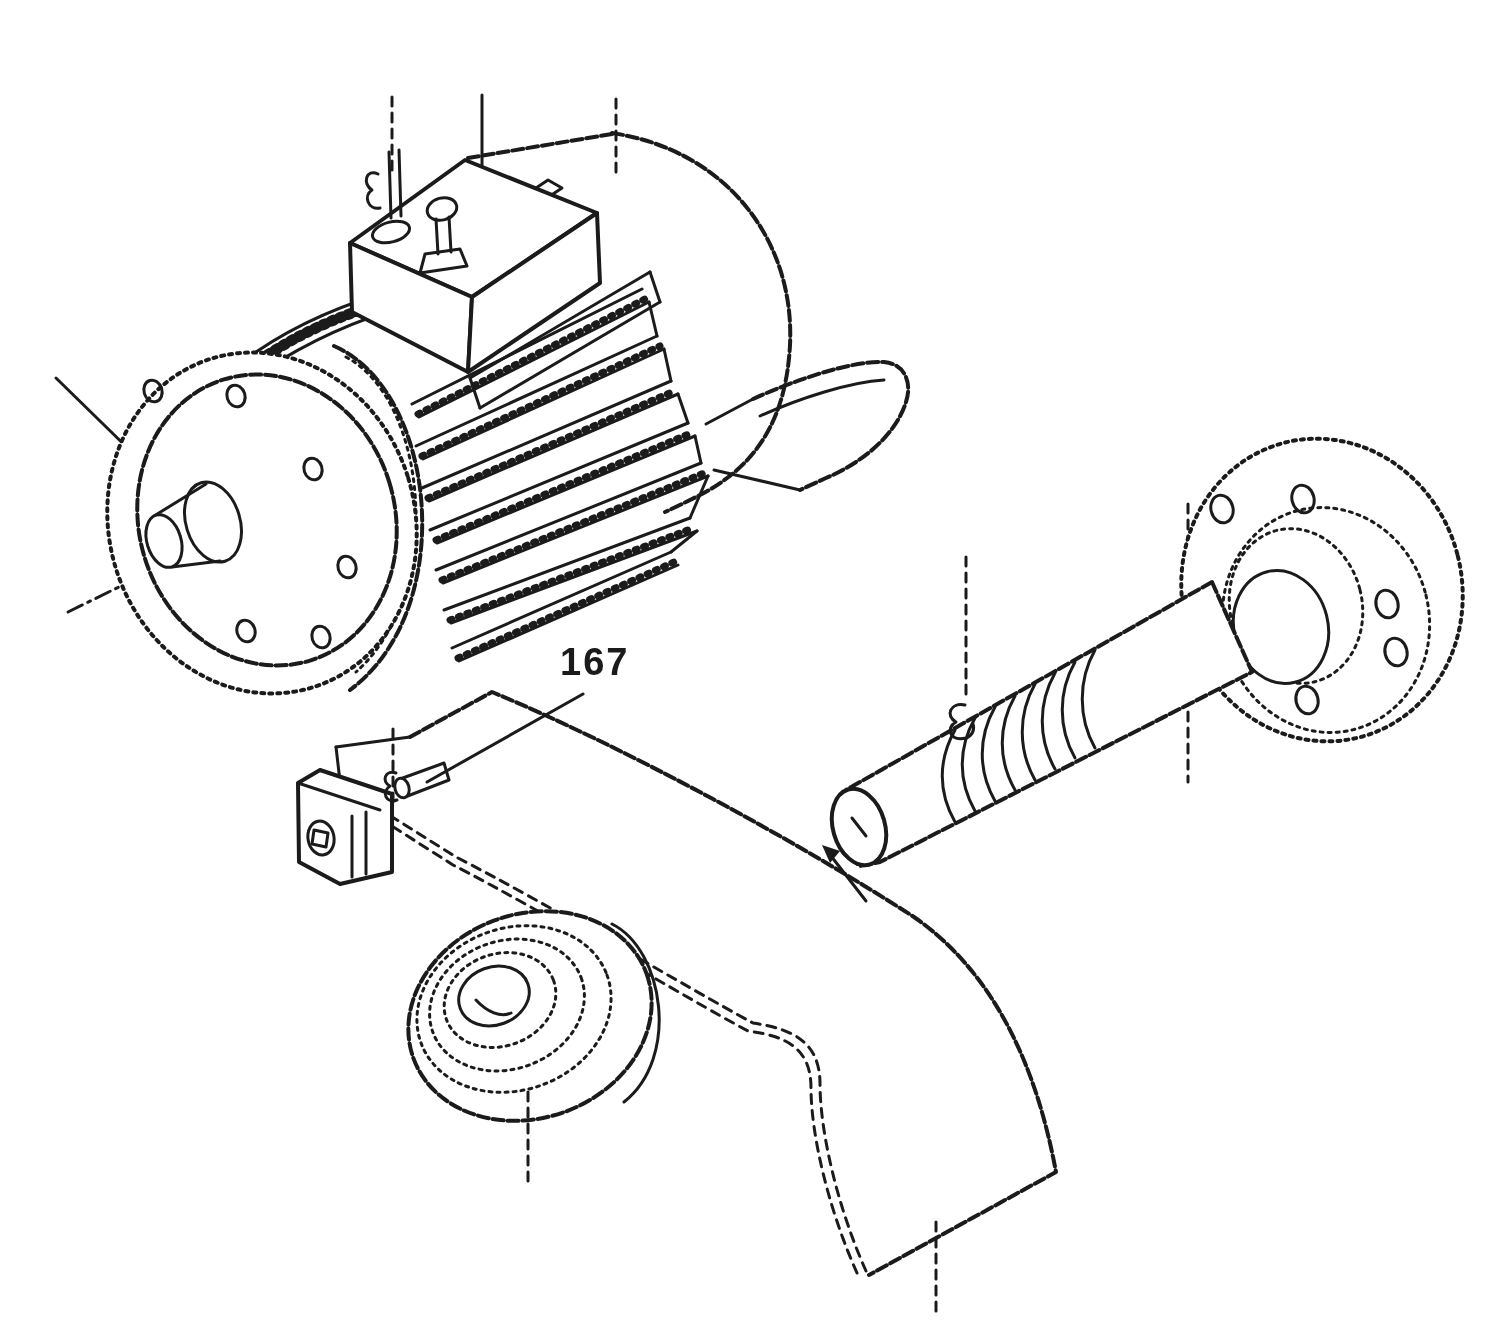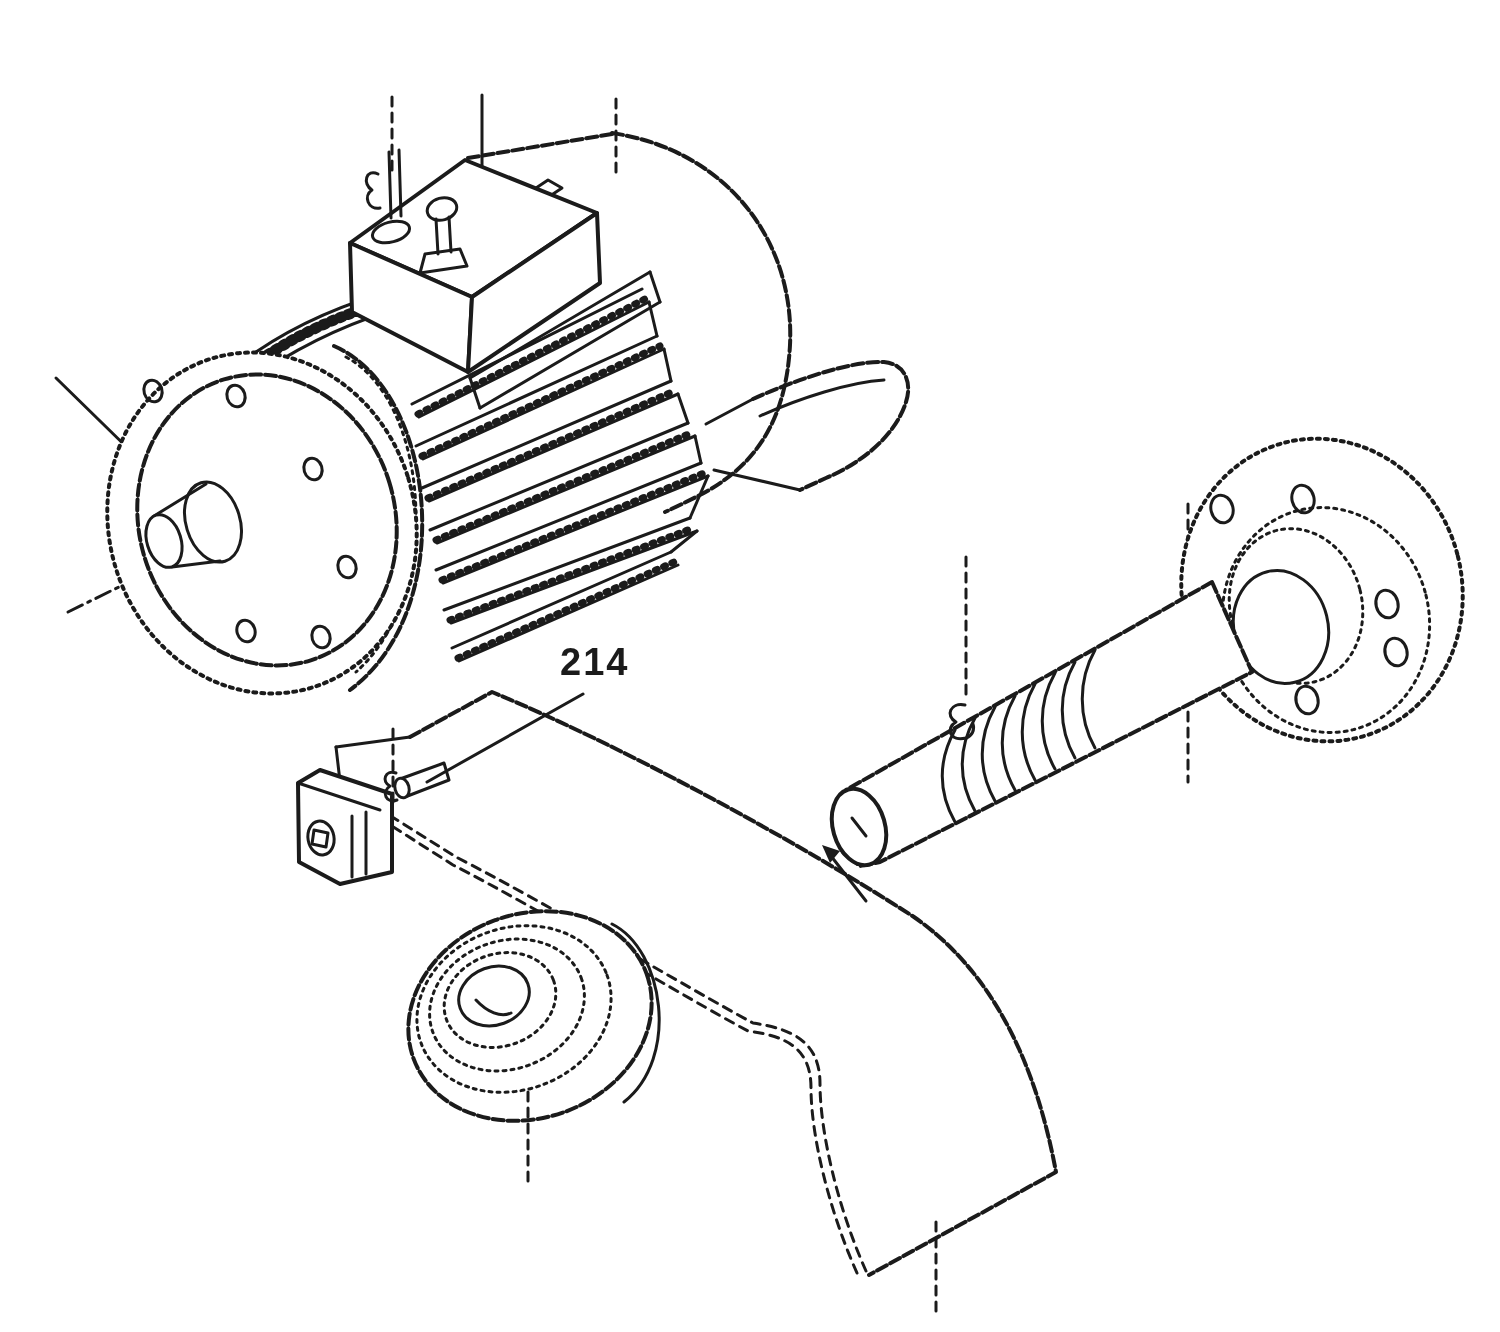--- a/index.html
+++ b/index.html
@@ -206,14 +206,14 @@
         <path class="ln thin" d="M1095,650 C1078,680 1078,718 1095,748"></path>
       </g>
       <ellipse class="ln wf" cx="859" cy="827" rx="26" ry="39" transform="rotate(-16 859 827)"></ellipse>
       <path class="ln thin" d="M852,818 L866,836"></path>
 
       <path class="ln thin" d="M965,705 C950,702 945,716 956,722 C945,728 950,742 966,738 C972,736 975,730 973,724"></path>
       <path class="ln thin dash" d="M966,557 L966,700"></path>
     </g>
   </svg>
 
-  <div class="part-label">214</div>
+  <div class="part-label">167</div>
 </div>
 
 </body></html>

